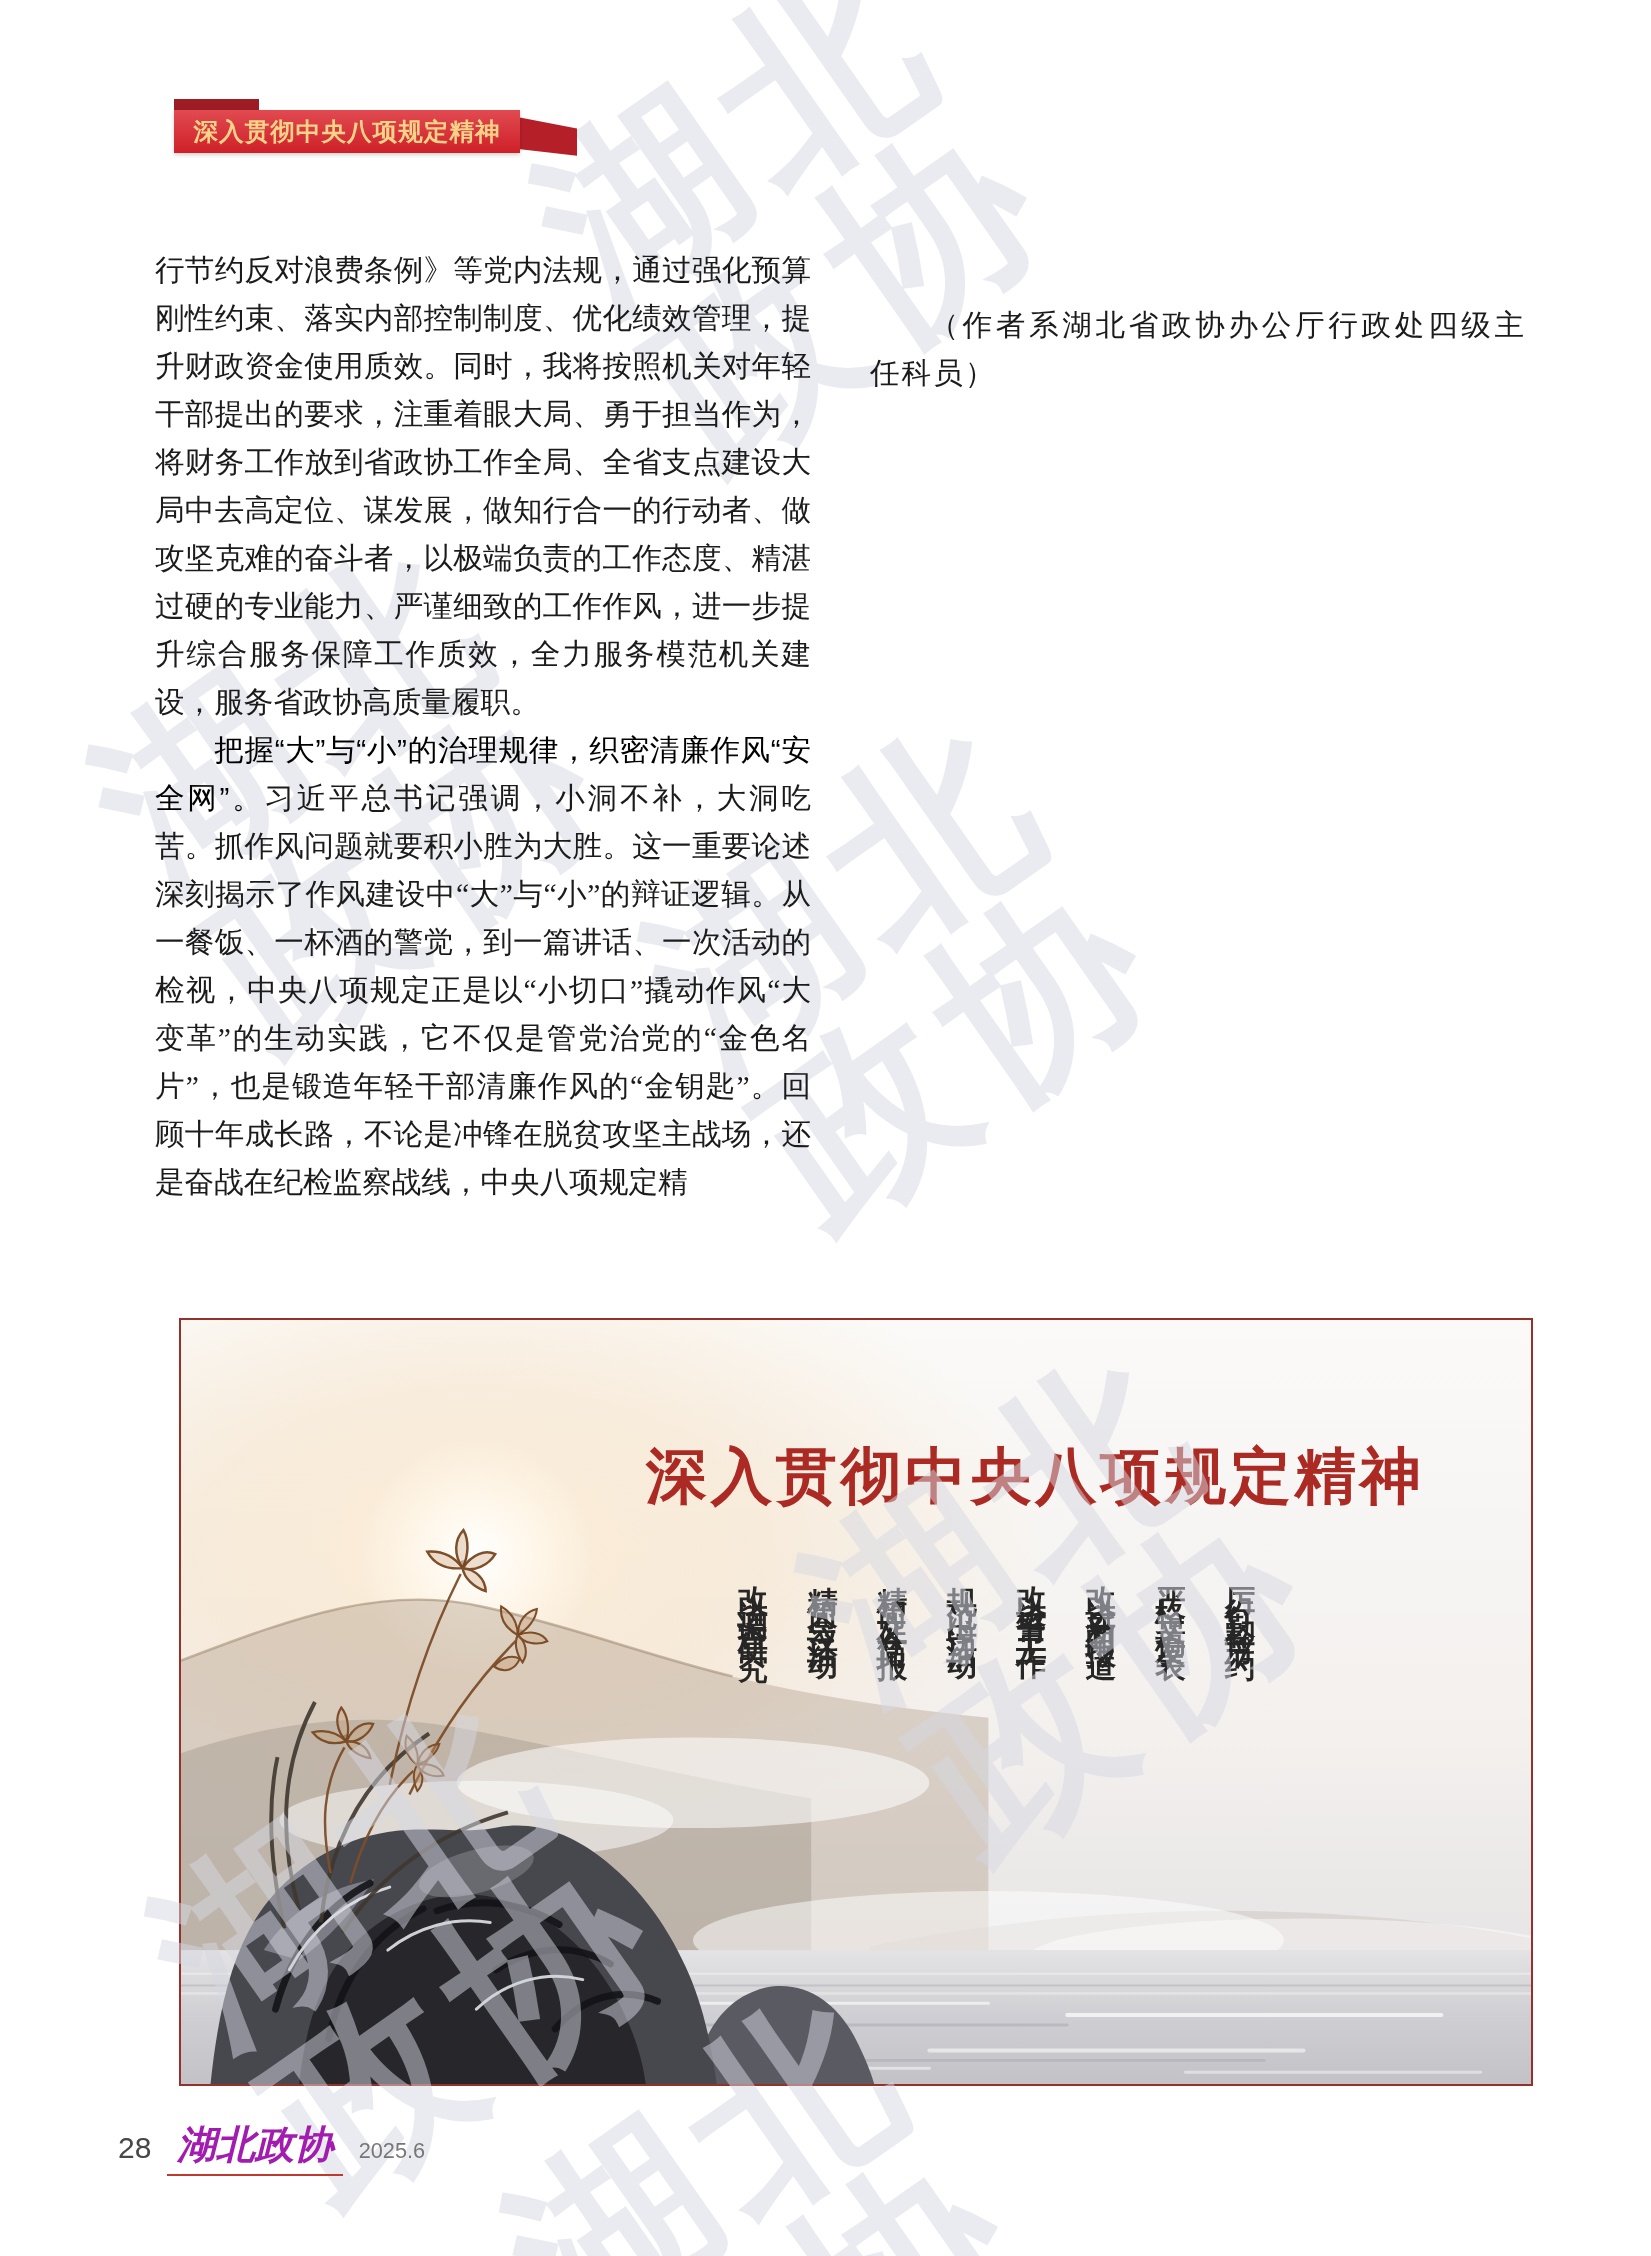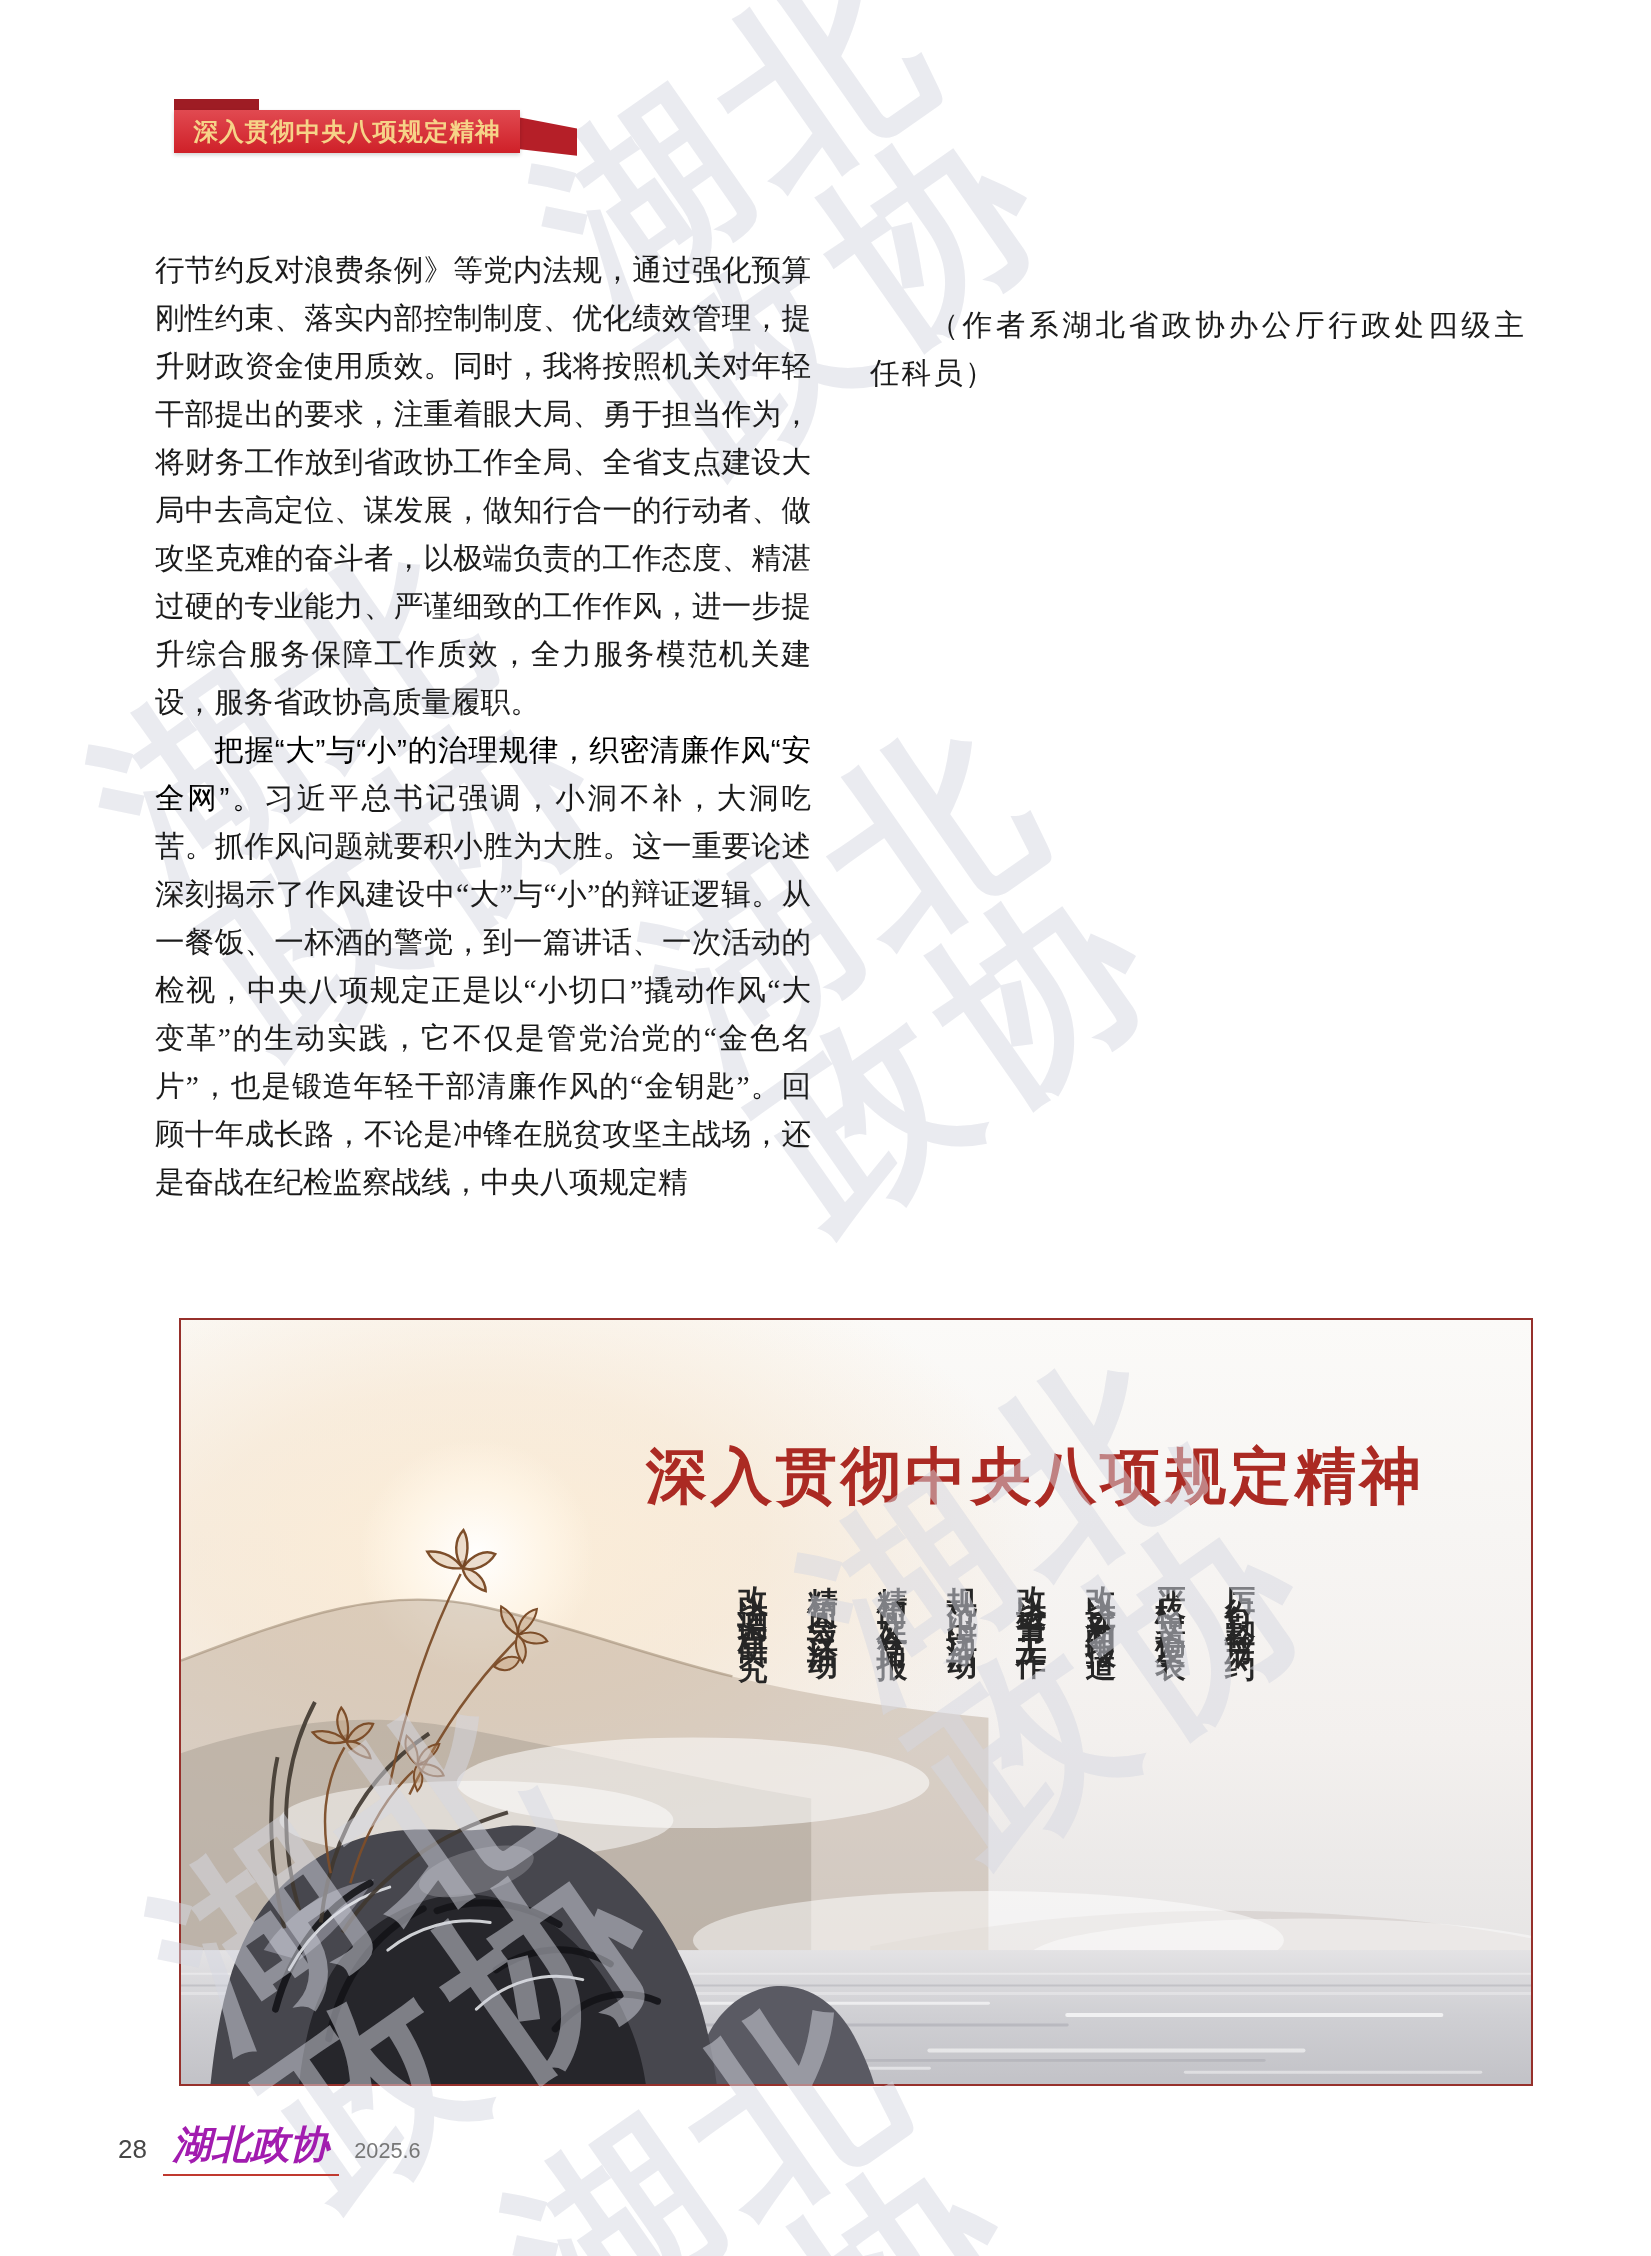--- a/index.html
+++ b/index.html
@@ -45,21 +45,21 @@
   .poster-title{position:absolute;left:465px;top:116px;z-index:2;
           font-family:"Liberation Sans","DejaVu Sans",sans-serif;font-weight:bold;
           font-size:61px;color:#ab2a23;letter-spacing:3.9px;white-space:nowrap;}
   .provisions{position:absolute;top:242px;right:270px;z-index:2;height:276px;
           writing-mode:vertical-rl;text-orientation:upright;
           font-family:"Liberation Sans","DejaVu Sans",sans-serif;font-weight:bold;color:#262626;}
   .prov{font-size:30.5px;letter-spacing:12.8px;margin-left:28.6px;white-space:nowrap;}
 
   
   .footer{position:absolute;left:118px;top:2118px;z-index:4;display:flex;align-items:baseline;gap:15.8px;}
-  .pagenum{font-family:"Liberation Sans","DejaVu Sans",sans-serif;font-size:26px;color:#474747;}
+  .pagenum{font-family:"Liberation Sans","DejaVu Sans",sans-serif;font-size:30px;color:#474747;}
   .maglogo{font-family:"DejaVu Serif","Liberation Serif",serif;font-style:italic;font-weight:bold;
            font-size:39px;color:#a21caf;border-bottom:2px solid #c0392f;padding:0 9.9px 2px;}
   .issue{font-family:"Liberation Sans","DejaVu Sans",sans-serif;font-size:21.7px;color:#777777;text-align:center;}
 </style>
 </head>
 <body>
 
 <div class="page">
 
   <div class="wm under" style="left:581px;top:19.7px;">

